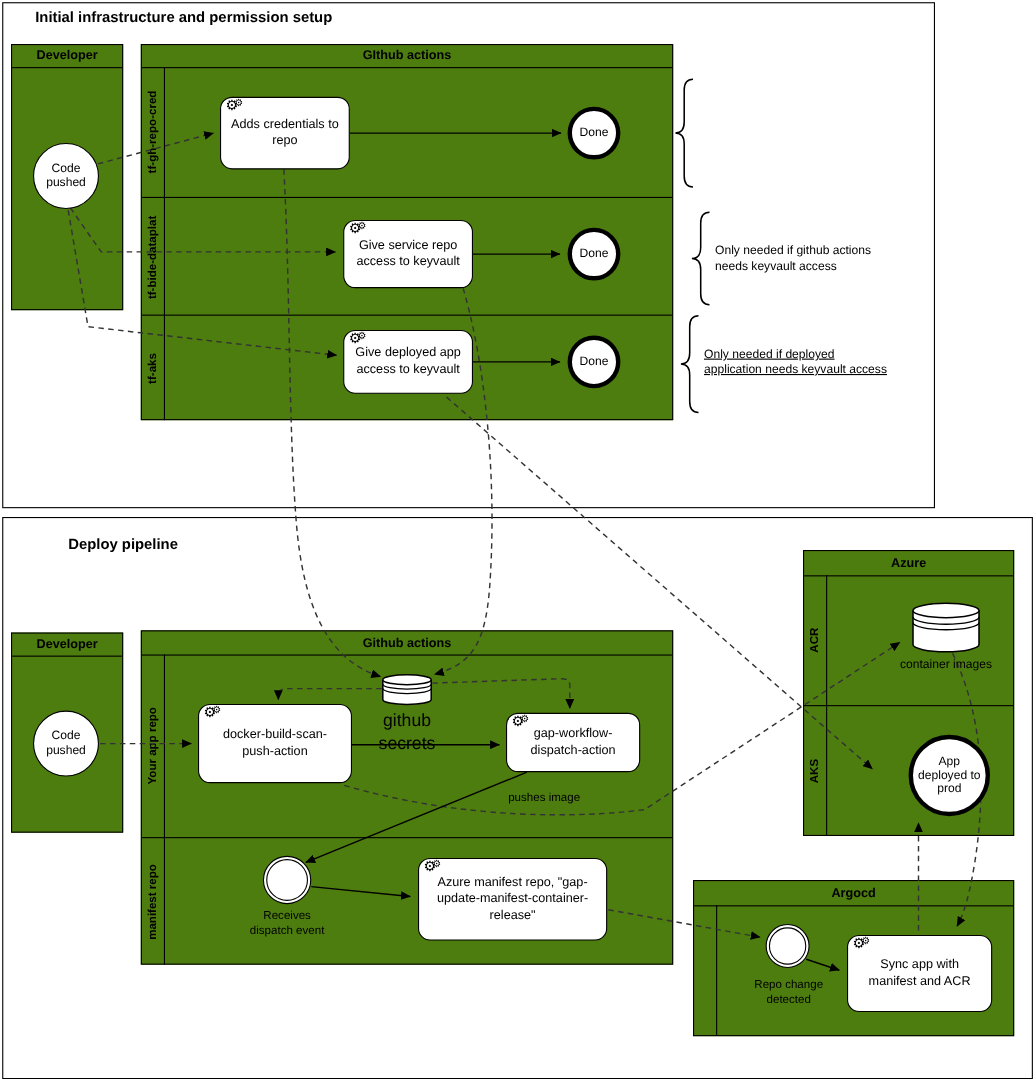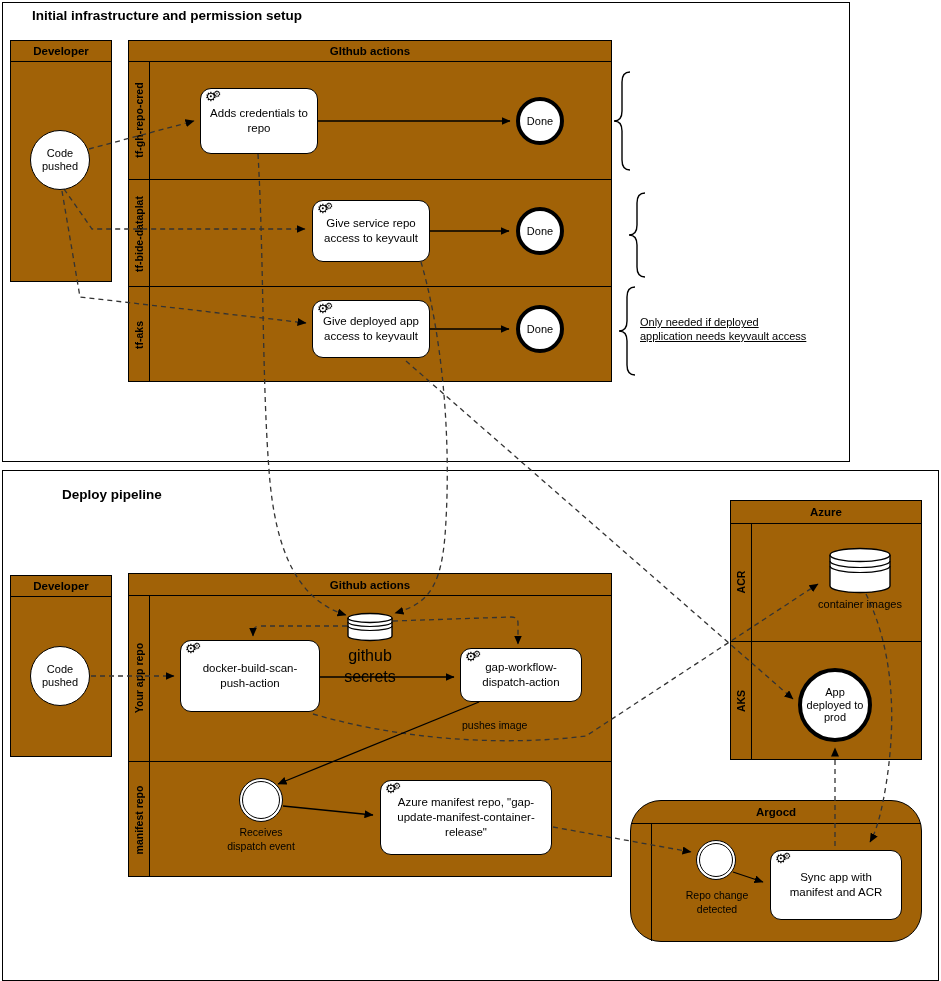--- a/index.html
+++ b/index.html
@@ -3,21 +3,21 @@
 <meta charset="utf-8">
 <style>
   html,body{margin:0;padding:0;background:#fff;}
   #canvas{
     position:relative;width:941px;height:981px;background:#fff;
     font-family:"Liberation Sans","DejaVu Sans",sans-serif;color:#000;
     overflow:hidden;
   }
   .section{position:absolute;border:1.6px solid #000;background:transparent;}
   .section-title{position:absolute;font-size:13.5px;font-weight:bold;white-space:nowrap;}
-  .pool{position:absolute;border:1.4px solid #000;background:#a16207;}
+  .pool{position:absolute;border:1.4px solid #000;background:#4d7c0f;}
   .pool-header{position:absolute;left:0;right:0;top:0;height:20px;border-bottom:1.4px solid #000;
     display:flex;align-items:center;justify-content:center;font-size:11.5px;font-weight:bold;}
   .lane{position:absolute;left:0;right:0;}
   .lane + .lane{border-top:1.4px solid #000;}
   .lane-col{position:absolute;left:0;top:0;bottom:0;width:20px;border-right:1.4px solid #000;}
   .lane-label{position:absolute;left:50%;top:50%;transform:translate(-50%,-50%) rotate(-90deg);
     white-space:nowrap;font-size:10.5px;font-weight:bold;}
   svg.overlay{position:absolute;left:0;top:0;pointer-events:none;}
   .edge{fill:none;stroke:#000;stroke-width:1.3px;}
   .dash{stroke:#333;stroke-dasharray:5 4;}
@@ -100,21 +100,21 @@
           <span class="lane-label">ACR</span>
         </div>
     </div>
     <div class="lane" style="top:140px;height:118px;">
       <div class="lane-col">
           <span class="lane-label">AKS</span>
         </div>
     </div>
   </div>
 
-  <div class="pool" style="left:630px;top:800px;width:290px;height:140px;border-radius:31px;">
+  <div class="pool" style="left:630px;top:800px;width:290px;height:140px;">
     <div class="pool-header" style="height:22px;">Argocd</div>
     <div class="lane" style="top:22px;height:118px;">
       <div class="lane-col"></div>
     </div>
   </div>
 
   <svg class="overlay" width="941" height="981" viewBox="0 0 941 981">
     <defs>
       <marker id="arr" markerWidth="10" markerHeight="8" refX="8.5" refY="4" orient="auto" markerUnits="userSpaceOnUse">
         <path d="M0,0 L9,4 L0,8 Z" fill="#000"></path>
@@ -183,20 +183,24 @@
   </div>
 
   <div class="task" style="left:312px;top:300px;width:118px;height:58px;">
     <span class="gear"><span>⚙</span><span class="g2">⚙</span></span>
     <span>Give deployed app access to keyvault</span>
   </div>
   <div class="evt end" style="left:516px;top:305px;width:48px;height:48px;">
     <span>Done</span>
   </div>
 
+  <div class="ann" style="left:650px;top:221px;">
+    <div>Only needed if github actions</div>
+    <div>needs keyvault access</div>
+  </div>
   <div class="ann" style="left:640px;top:315px;text-decoration:underline;">
     <div>Only needed if deployed</div>
     <div>application needs keyvault access</div>
   </div>
 
   <div class="evt start" style="left:30px;top:646px;width:60px;height:60px;">
     <span>Code pushed</span>
   </div>
 
   <div class="node-label" style="left:325px;top:646px;width:90px;font-size:16px;">github secrets</div>
@@ -218,21 +222,21 @@
   </div>
   <div class="node-label" style="left:225px;top:826px;width:72px;">Receives dispatch event</div>
 
   <div class="task" style="left:380px;top:780px;width:172px;height:75px;">
     <span class="gear"><span>⚙</span><span class="g2">⚙</span></span>
     <span>Azure manifest repo, "gap-update-manifest-container-release"</span>
   </div>
 
   <div class="node-label" style="left:805px;top:597px;width:110px;font-size:11px;">container images</div>
 
-  <div class="evt end-big" style="left:798px;top:668px;width:74px;height:74px;">
+  <div class="evt end-big" style="left:826px;top:668px;width:74px;height:74px;">
     <span>App deployed to prod</span>
   </div>
 
   <div class="evt double" style="left:696px;top:840px;width:40px;height:40px;">
     <span class="inner"></span>
   </div>
   <div class="node-label" style="left:680px;top:889px;width:74px;">Repo change detected</div>
 
   <div class="task" style="left:770px;top:850px;width:132px;height:70px;">
     <span class="gear"><span>⚙</span><span class="g2">⚙</span></span>

